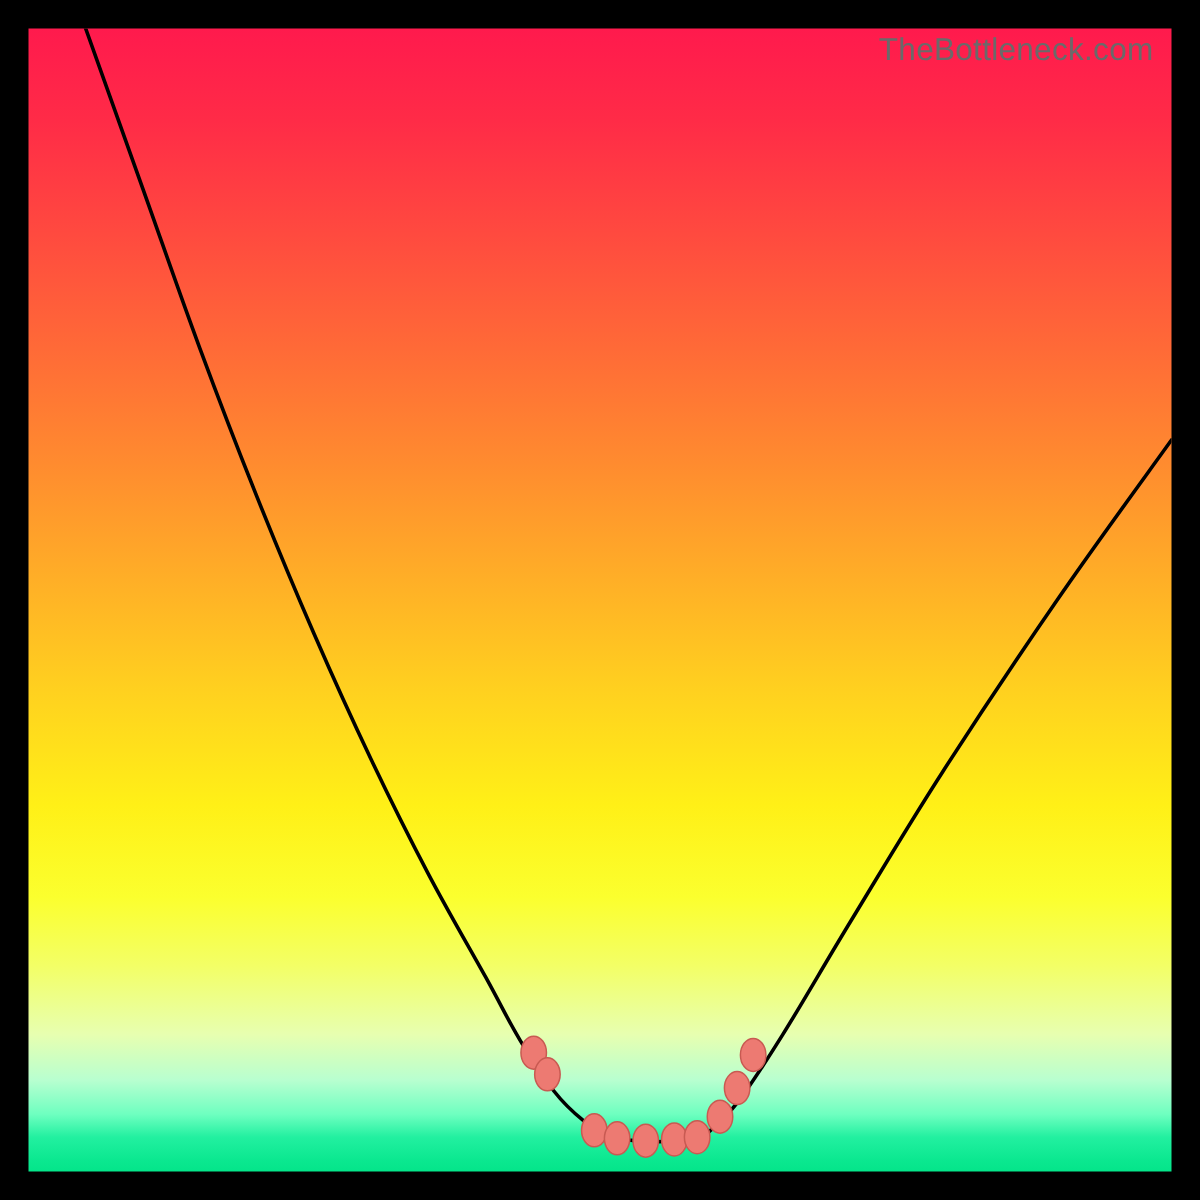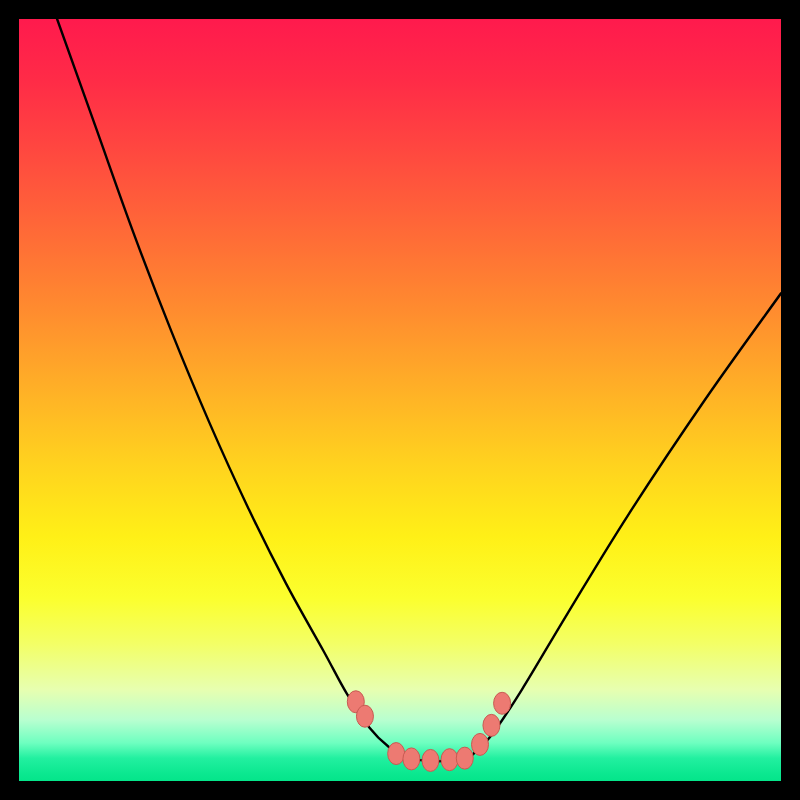--- a/index.html
+++ b/index.html
@@ -66,20 +66,21 @@
     fill: #ed7a72;
     stroke: #c85a52;
     stroke-width: 1;
   }
 </style>
 </head>
 <body>
 
 <div class="frame">
   <div class="plot-area">
+    <div class="watermark">TheBottleneck.com</div>
 
     <svg class="curves" viewBox="0 0 762 762" preserveAspectRatio="none">
       <path id="path-left" class="curve" d="M 38.1 0 C 44.958 19.2024, 62.48400000000001 68.27520000000001, 76.2 106.68 C 89.916 145.0848, 100.584 176.32680000000002, 114.3 213.36 C 128.016 250.3932, 138.684 278.12999999999994, 152.4 312.41999999999996 C 166.116 346.71, 176.784 372.3132, 190.5 403.86 C 204.216 435.40680000000003, 214.884 458.8764, 228.6 487.68 C 242.316 516.4836, 252.98399999999998 537.8196, 266.7 563.88 C 280.416 589.9404, 293.8272 612.5717999999999, 304.8 632.4599999999999 C 315.7728 652.3481999999999, 319.43039999999996 660.654, 327.65999999999997 674.37 C 335.8896 688.086, 342.97620000000006 699.0588000000001, 350.52000000000004 708.6600000000001 C 358.0638 718.2612, 362.712 722.2235999999999, 369.57 727.7099999999999 C 376.428 733.1963999999999, 385.19100000000003 737.0826, 388.62 739.14"></path>
       <path id="path-floor" class="curve" d="M 388.62 739.14 C 391.3632 739.55148, 398.3736 740.87736, 403.86 741.4259999999999 C 409.3464 741.9746399999999, 413.6136 742.1880000000001, 419.1 742.1880000000001 C 424.5864 742.1880000000001, 428.8536 741.9746399999999, 434.34 741.4259999999999 C 439.8264 740.87736, 446.8368 739.55148, 449.58 739.14"></path>
       <path id="path-right" class="curve" d="M 449.58 739.14 C 453.6948 735.0252, 462.8388 728.6243999999999, 472.44 716.28 C 482.0412 703.9356, 489.204 692.5056000000001, 502.92 670.5600000000001 C 516.636 648.6144, 529.4376 625.9068, 548.64 594.36 C 567.8424 562.8132, 584.9112 533.7048, 609.6 495.3 C 634.2888 456.8952, 658.368 420.7764, 685.8000000000001 381 C 713.2320000000001 341.2236, 748.284 293.5224, 762 274.32"></path>
       <g id="markers-group">
           <ellipse cx="336.80400000000003" cy="682.752" rx="8.5" ry="11" class="marker"></ellipse>
           <ellipse cx="345.948" cy="697.23" rx="8.5" ry="11" class="marker"></ellipse>
           <ellipse cx="377.19" cy="734.5680000000001" rx="8.5" ry="11" class="marker"></ellipse>
           <ellipse cx="392.43" cy="739.9019999999999" rx="8.5" ry="11" class="marker"></ellipse>

